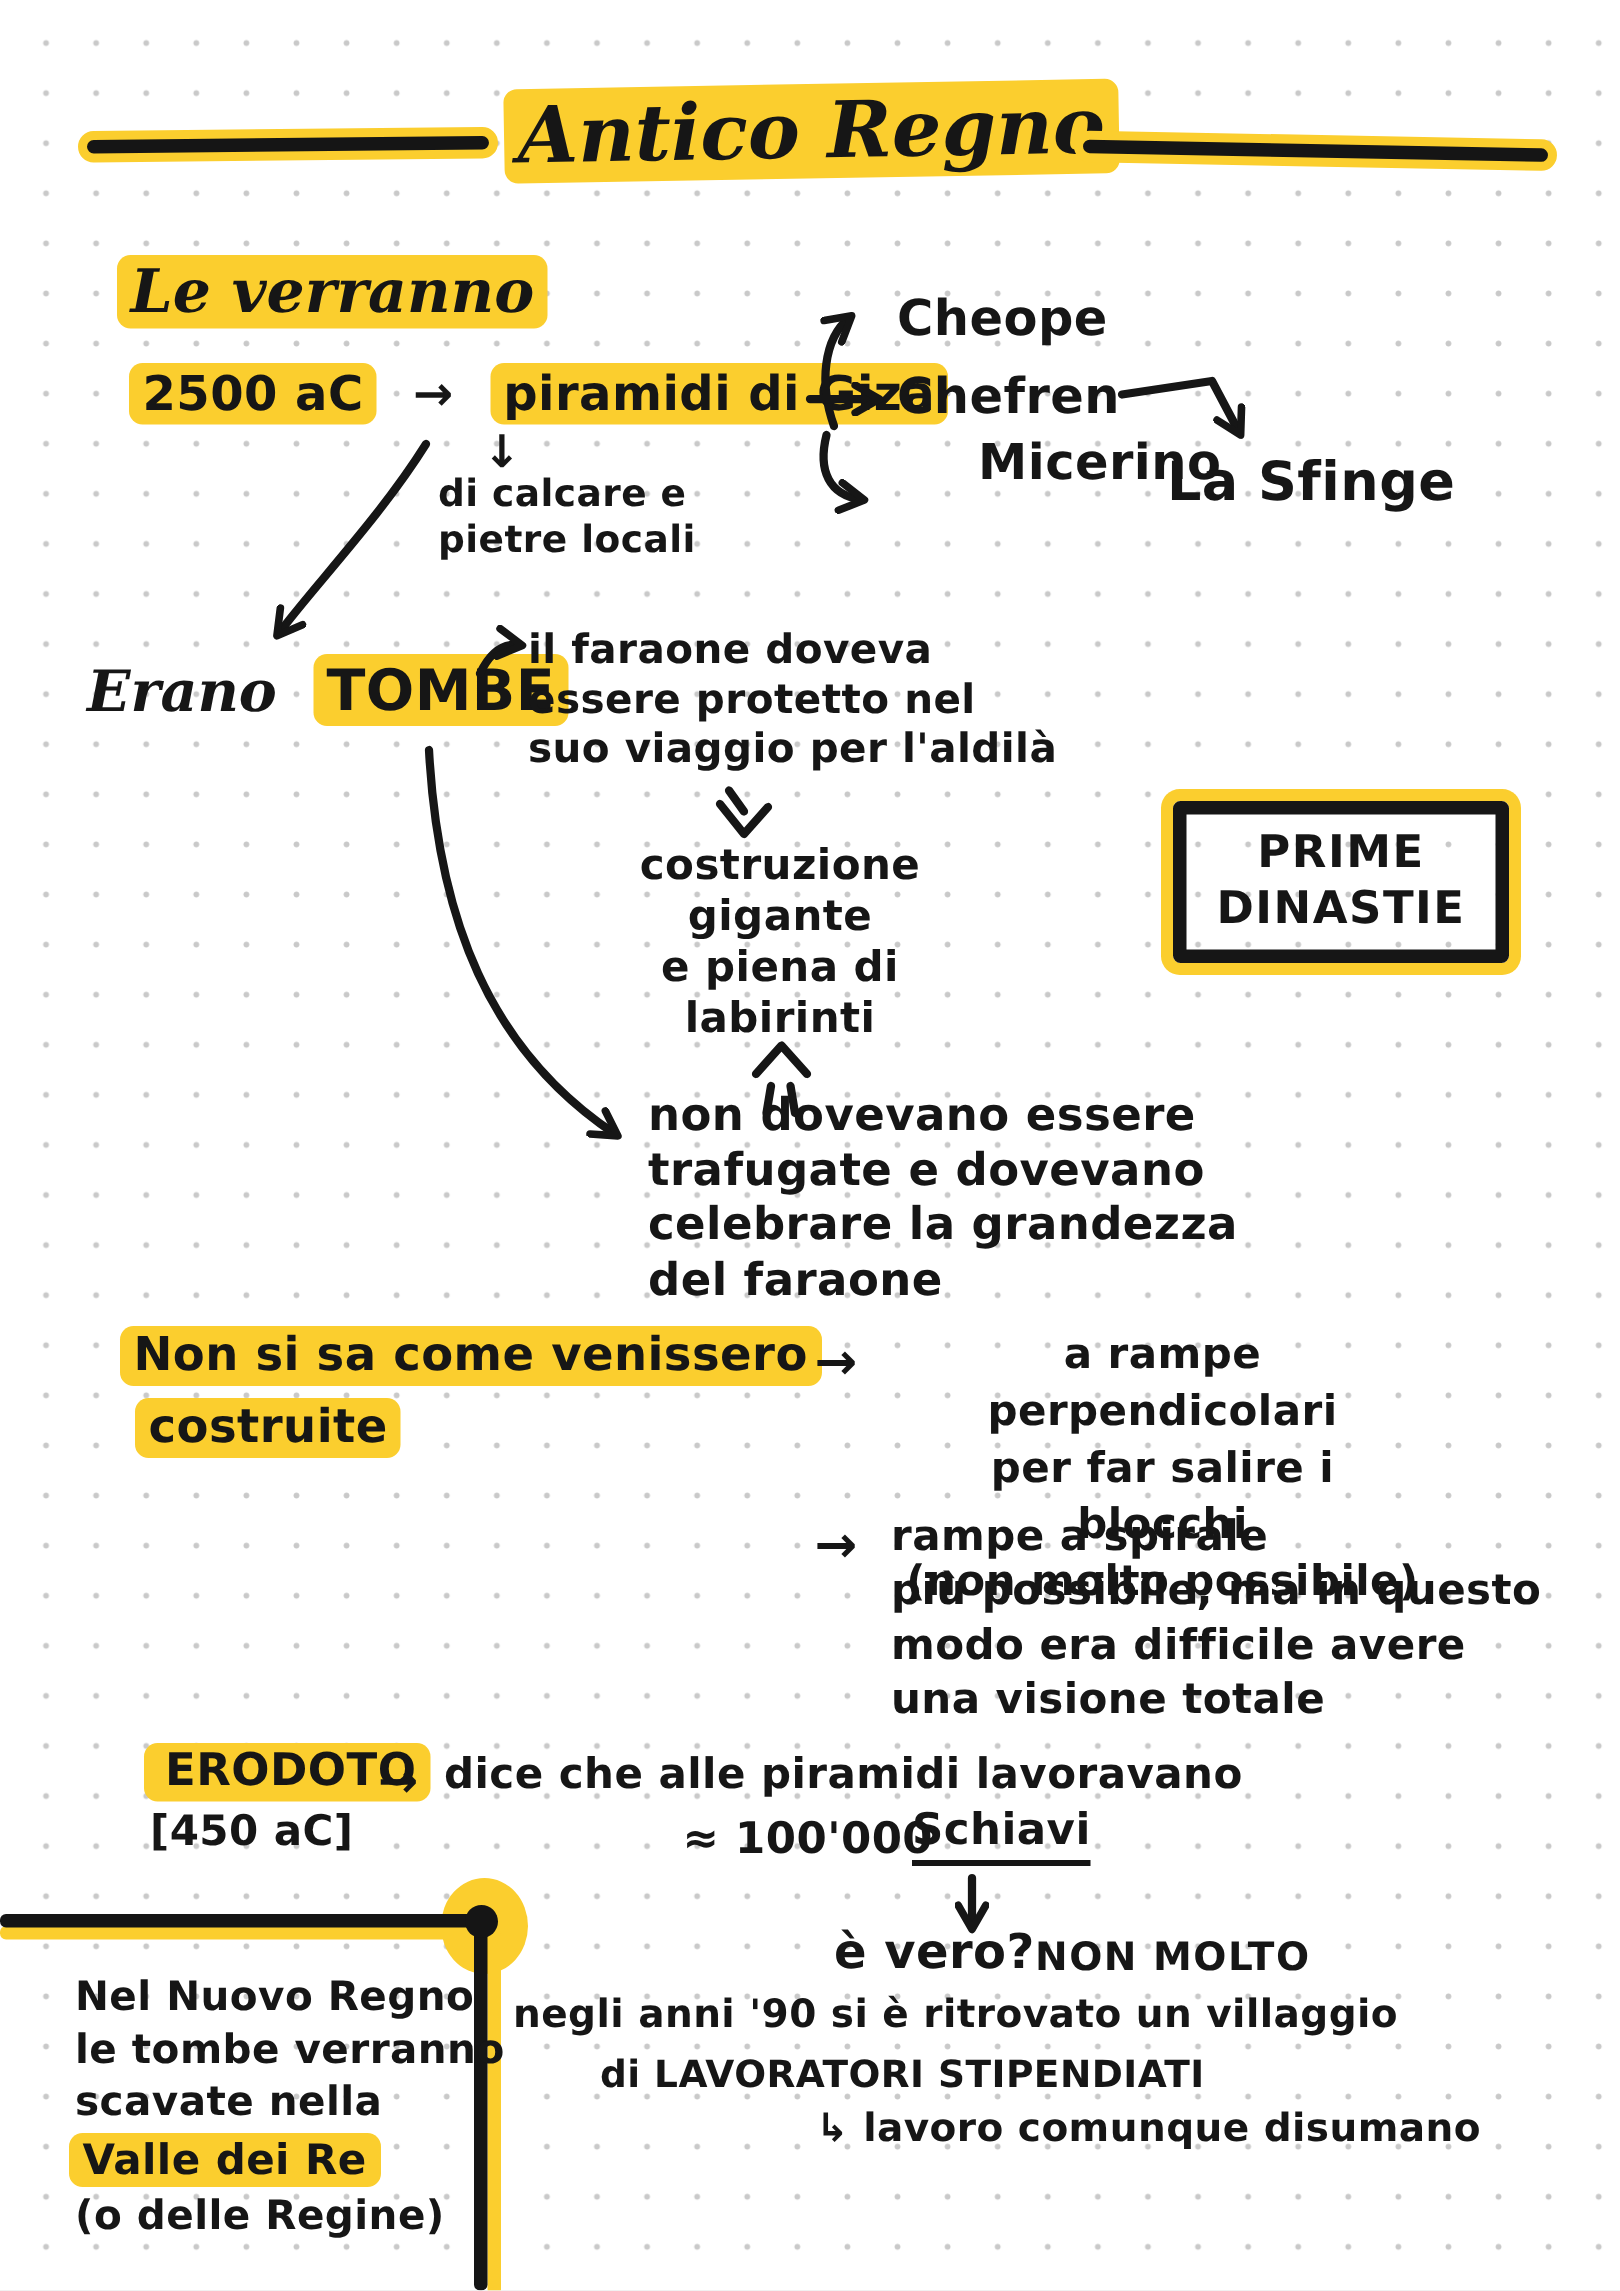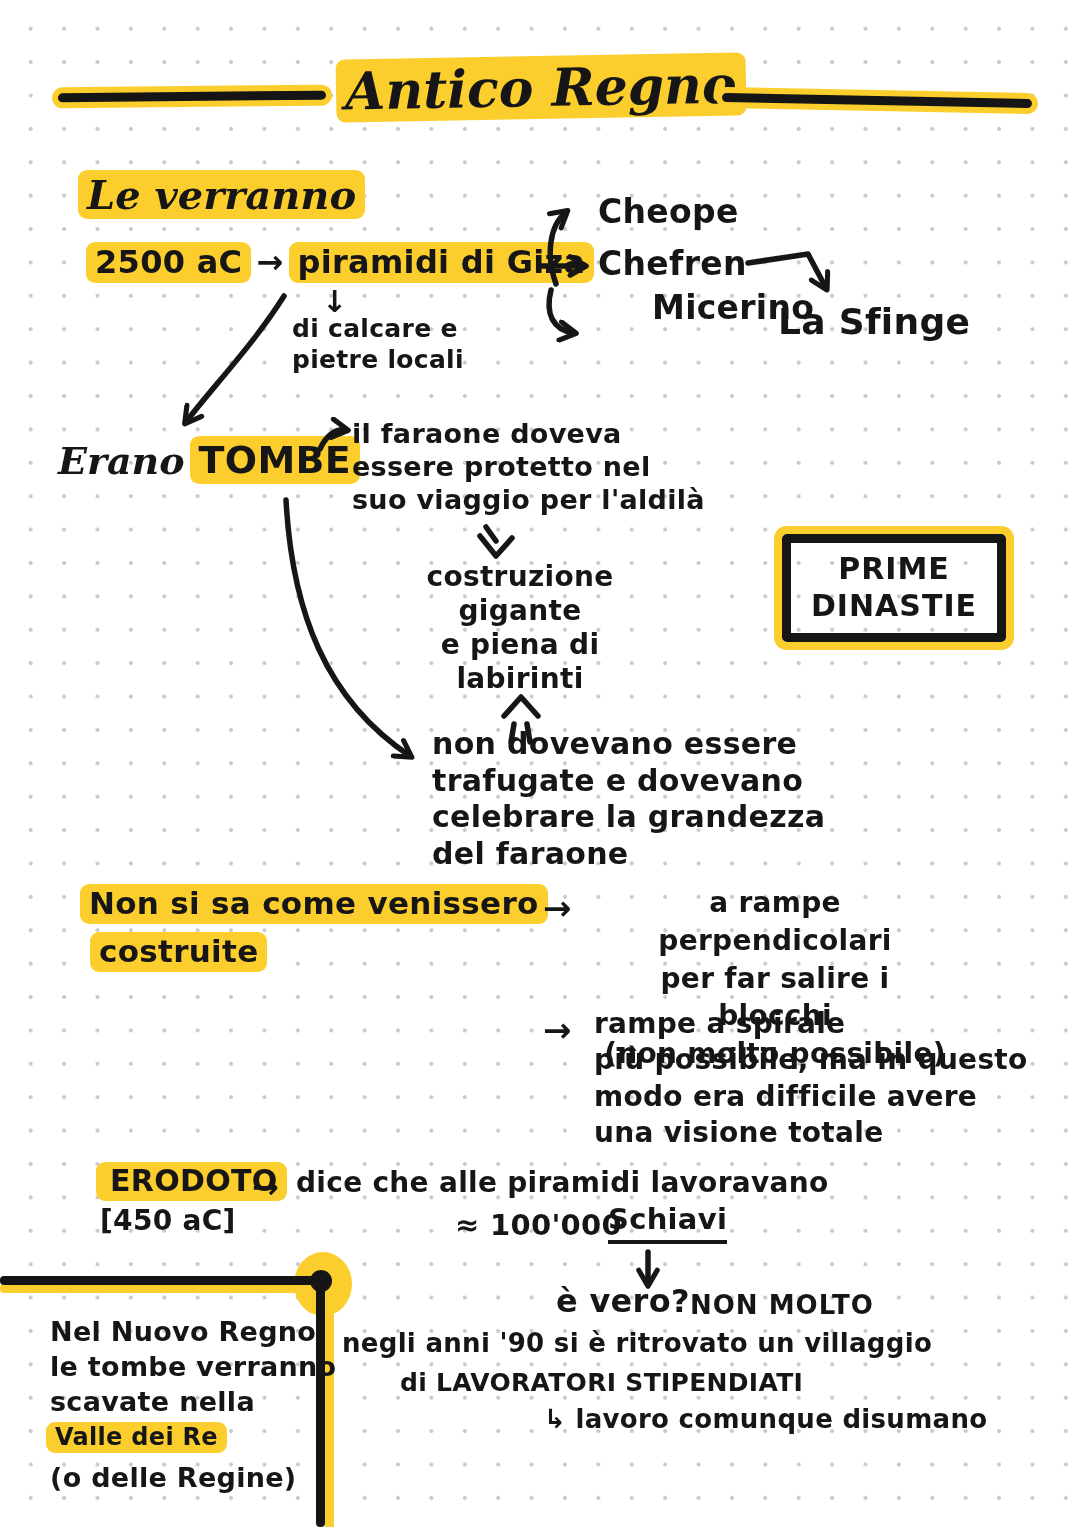--- a/index.html
+++ b/index.html
@@ -8,21 +8,21 @@
     background-image:radial-gradient(circle,#c9c9c9 1.7px,transparent 2.2px);
     background-size:33.4px 33.4px;background-position:14px 12px;
     font-family:"DejaVu Sans",sans-serif;color:#161616;overflow:hidden;
   }
   .abs{position:absolute;}
   .ml{white-space:pre-line;}
   .hand{font-weight:700;letter-spacing:.3px;line-height:1.22;}
   .cursive{font-family:"DejaVu Serif",serif;font-style:italic;font-weight:700;}
   .hl{background:#fbce2e;border-radius:9px;padding:1px 9px;box-decoration-break:clone;-webkit-box-decoration-break:clone;}
   .ink-line{background:#151515;border-radius:6px;box-shadow:0 0 0 6px #fbce2e;}
-  .row{display:flex;align-items:center;gap:5px;}
+  .row{display:flex;align-items:center;gap:24px;}
   .arrow-glyph{font-weight:700;}
   .underl{border-bottom:4px solid #161616;padding-bottom:3px;}
   .dbox{border:9px solid #161616;border-radius:5px;box-shadow:0 0 0 8px #fbce2e;
         display:flex;align-items:center;justify-content:center;text-align:center;}
   .corner-blob{width:58px;height:64px;background:#fbce2e;border-radius:50%;}
   .corner-dot{width:22px;height:22px;background:#151515;border-radius:50%;}
   .bline-h{background:#151515;border-radius:4px;box-shadow:0 8px 0 0 #fbce2e;}
   .bline-v{background:#151515;border-radius:4px;box-shadow:9px 3px 0 0 #fbce2e;}
   svg.overlay{position:absolute;left:0;top:0;pointer-events:none;}
 </style>
@@ -101,21 +101,21 @@
   <div class="abs hand" style="left:690px;top:1290px;font-size:26px;letter-spacing:1px;">NON MOLTO</div>
 
   <div class="abs corner-blob" style="left:294px;top:1252px;"></div>
   <div class="abs bline-h" style="left:0px;top:1276px;width:322px;height:9px;"></div>
   <div class="abs bline-v" style="left:316px;top:1282px;width:9px;height:245px;"></div>
   <div class="abs corner-dot" style="left:310px;top:1270px;"></div>
 
   <div class="abs hand ml" style="left:50px;top:1314px;font-size:27px;line-height:1.3;">Nel Nuovo Regno
 le tombe verranno
 scavate nella</div>
-  <div class="abs hand hl" style="left:46px;top:1422px;font-size:24px;">Valle dei Re</div>
+  <div class="abs hand hl" style="left:46px;top:1422px;font-size:28px;">Valle dei Re</div>
   <div class="abs hand" style="left:50px;top:1462px;font-size:27px;">(o delle Regine)</div>
 
   <div class="abs hand" style="left:342px;top:1328px;font-size:26px;">negli anni '90 si è ritrovato un villaggio</div>
   <div class="abs hand" style="left:400px;top:1368px;font-size:25px;">di LAVORATORI STIPENDIATI</div>
   <div class="abs hand" style="left:544px;top:1404px;font-size:26px;">↳ lavoro comunque disumano</div>
 
   <svg class="overlay" width="1080" height="1527" viewBox="0 0 1080 1527">
     <defs>
       <marker id="ah" viewBox="0 0 10 10" refX="7.5" refY="5" markerWidth="4.2" markerHeight="4.2" orient="auto-start-reverse">
         <path d="M1.5,1 L8.5,5 L1.5,9" fill="none" stroke="#161616" stroke-width="2.2" stroke-linecap="round" stroke-linejoin="round"></path>

